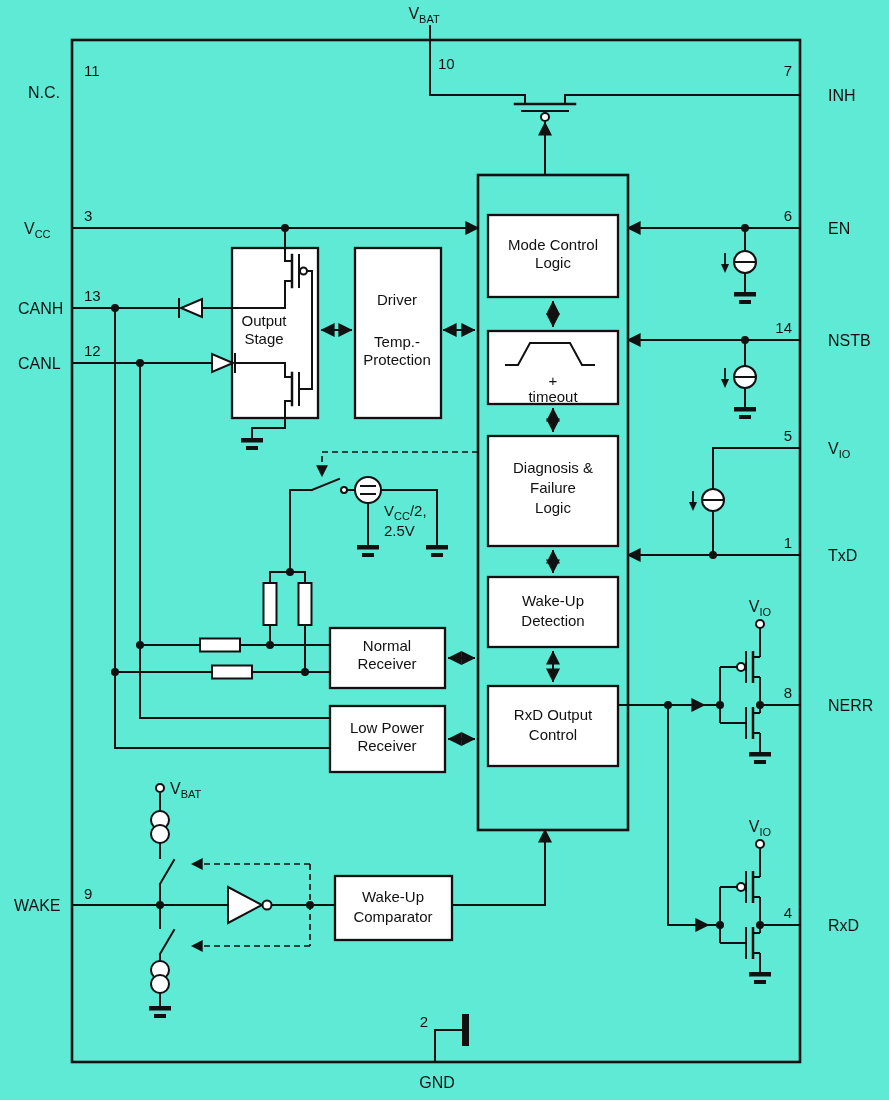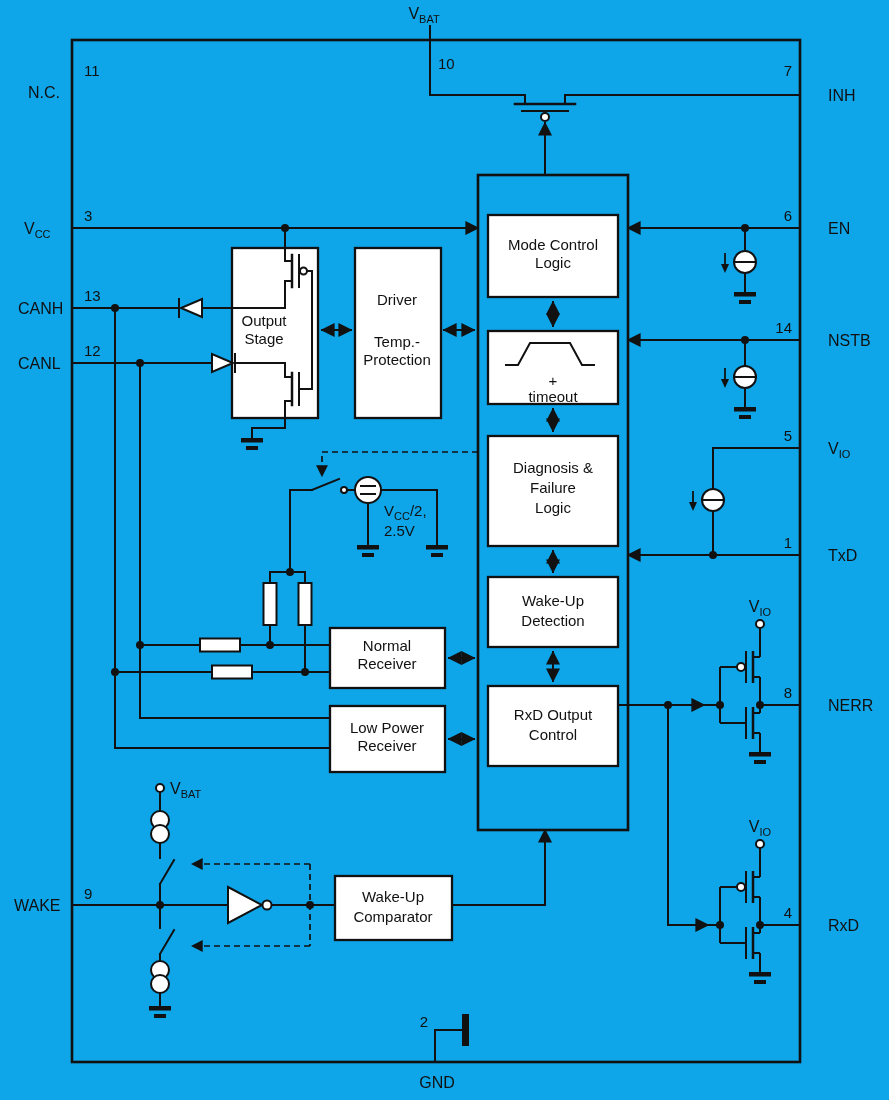--- a/index.html
+++ b/index.html
@@ -1,16 +1,16 @@
 <!DOCTYPE html>
 <html><head>
 <meta charset="utf-8">
 <style>
   html,body{margin:0;padding:0;background:#fff}
-  .stage{width:889px;height:1100px;background:#0ea5e9;position:relative}
+  .stage{width:889px;height:1100px;background:#5eead4;position:relative}
   svg{display:block}
   .wire{fill:none;stroke:#111;stroke-width:2;stroke-linecap:square}
   .thick{stroke-width:2.5}
   .frame{fill:none;stroke:#111;stroke-width:2.6}
   .box{fill:#fff;stroke:#111;stroke-width:2.3}
   .sym{fill:#fff;stroke:#111;stroke-width:2}
   .dot{fill:#111;stroke:none}
   .dashed{fill:none;stroke:#111;stroke-width:1.7;stroke-dasharray:6 4;stroke-linecap:butt}
   text{font-family:"Liberation Sans","DejaVu Sans",sans-serif;font-size:15px;fill:#111}
   .lbl{font-size:16px}

